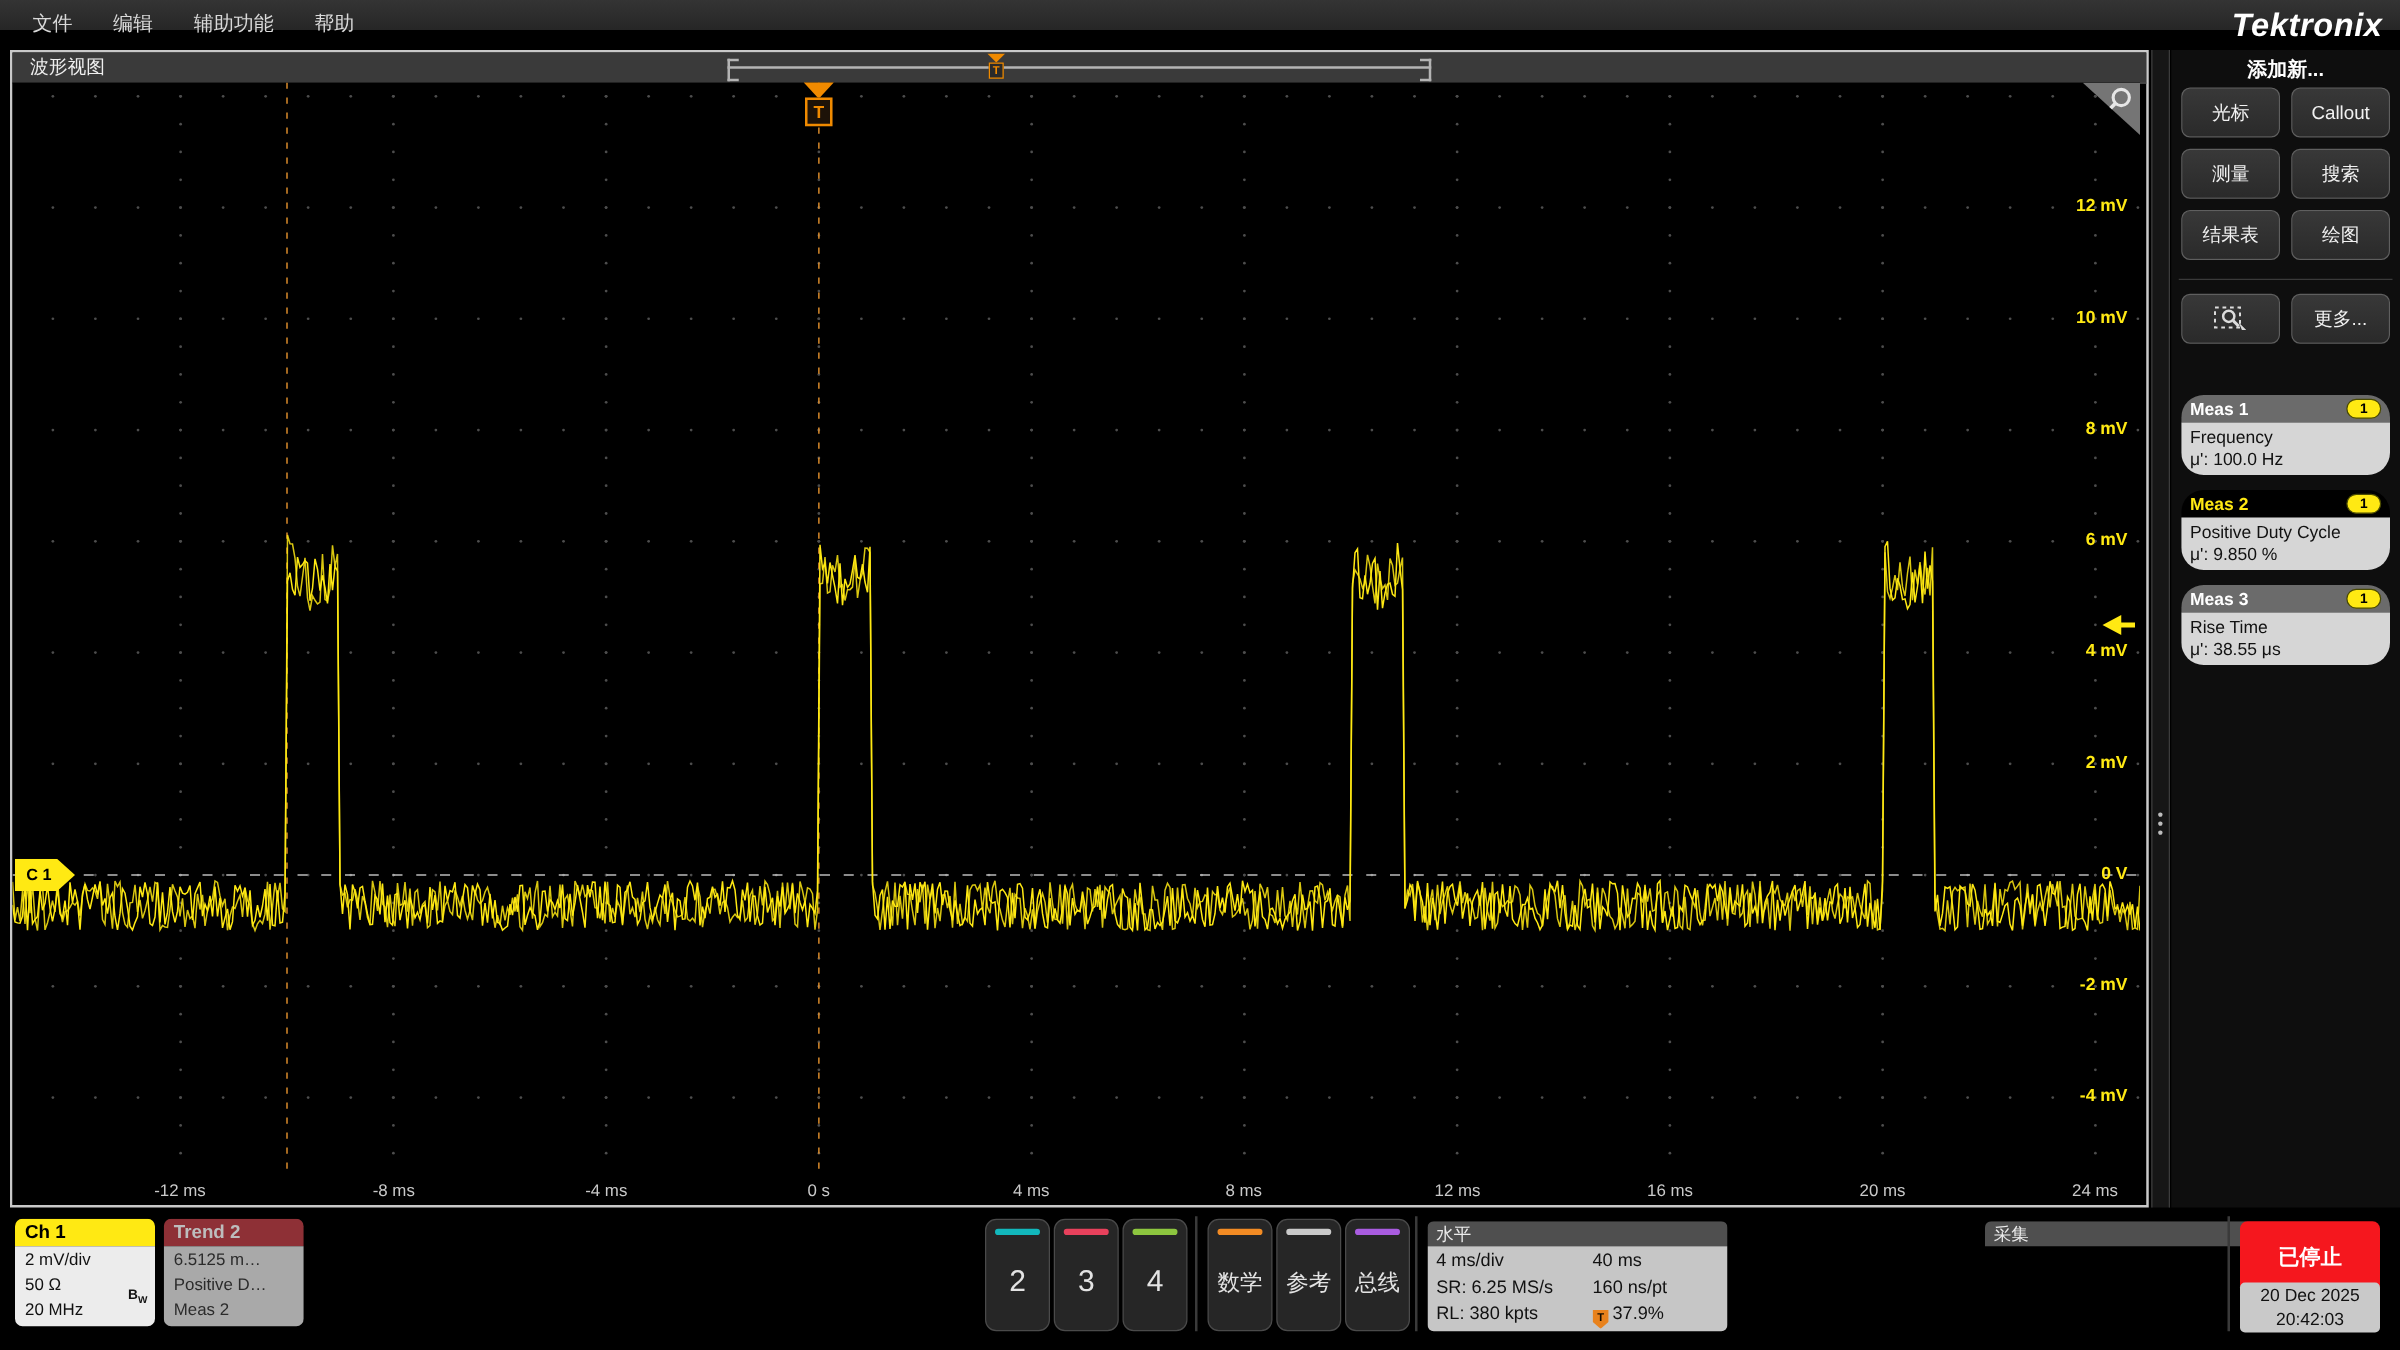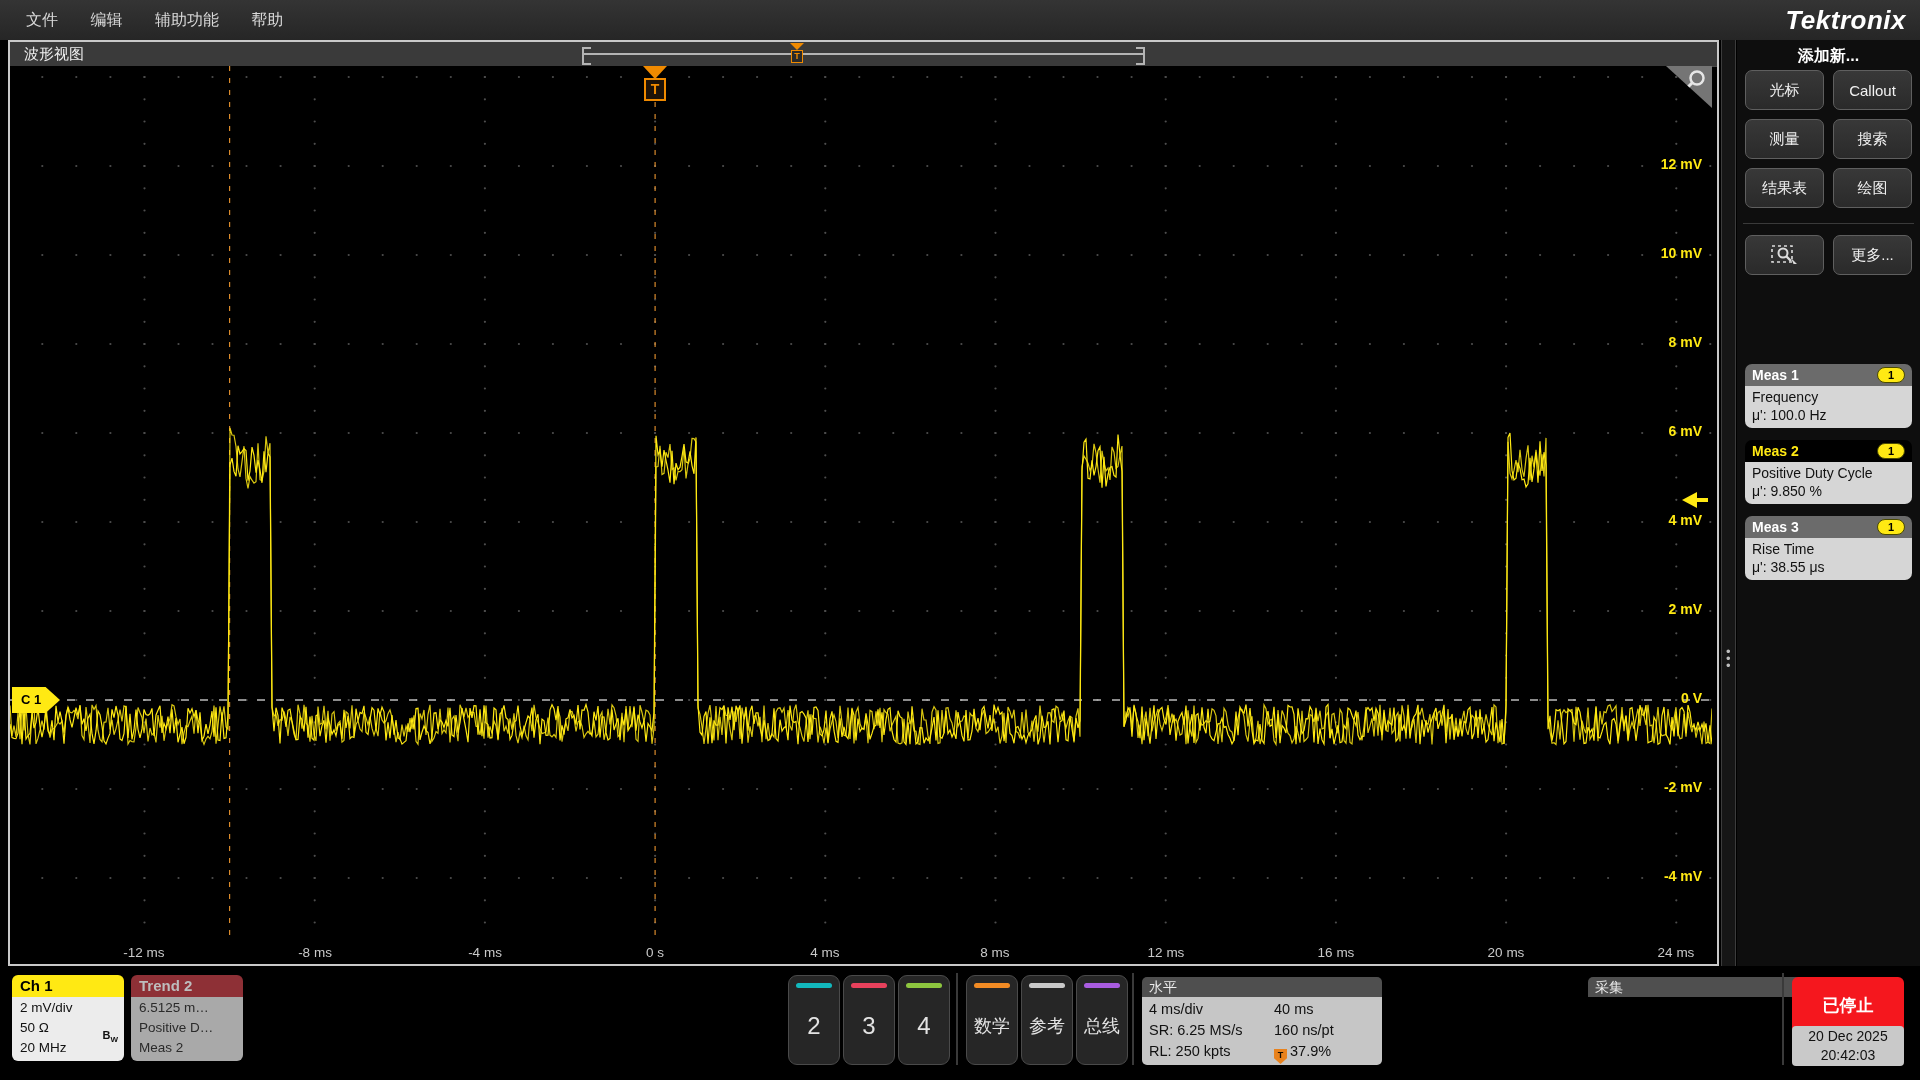--- a/index.html
+++ b/index.html
@@ -1,21 +1,21 @@
 <!DOCTYPE html>
 <html><head>
 <meta charset="utf-8">
 <style>
   html,body{margin:0;padding:0;background:#000;}
   .stage{position:relative;width:1920px;height:1080px;background:#000;overflow:hidden;
          font-family:"Liberation Sans",sans-serif;-webkit-font-smoothing:antialiased;}
   .abs{position:absolute;}
 
   
-  .menubar{left:0;top:0;width:1920px;height:40px;background:linear-gradient(#343434,#262626);}
+  .menubar{left:0;top:0;width:1920px;height:24px;background:linear-gradient(#343434,#262626);}
   .menu-item{display:inline-block;color:#d9d9d9;font-size:16px;line-height:40px;margin-left:28px;cursor:default;}
   .menu-item:first-child{margin-left:26px;}
   .logo{right:14px;top:5px;color:#fff;font-size:26px;font-weight:bold;letter-spacing:.5px;font-style:italic;}
 
   
   .wave-window{left:8px;top:40px;width:1711px;height:926px;background:#000;
                border:2px solid #c9c9c9;box-sizing:border-box;}
   .tabrow{left:0;top:0;width:1707px;height:24px;background:#3a3a3a;border-bottom:1px solid #4a4a4a;}
   .tab-label{left:14px;top:0;color:#efefef;font-size:15px;line-height:24px;}
 
@@ -56,21 +56,21 @@
   .right-strip{left:1721px;top:40px;width:13px;height:926px;background:#161616;border-left:1px solid #3c3c3c;border-right:1px solid #3c3c3c;}
   .grip{left:4px;width:5px;color:#bdbdbd;font-size:13px;line-height:7px;letter-spacing:0;}
 
   
   .sidebar{left:1737px;top:40px;width:183px;height:926px;background:#0e0e0e;}
   .sb-title{width:100%;text-align:center;top:6px;color:#fff;font-size:16px;font-weight:bold;}
   .sb-grid{left:8px;top:30px;width:167px;display:grid;grid-template-columns:1fr 1fr;gap:9px;}
   .sb-btn{height:38px;background:linear-gradient(#383838,#2a2a2a);border:1px solid #5f5f5f;border-radius:7px;
           color:#f2f2f2;font-size:15px;display:flex;align-items:center;justify-content:center;cursor:pointer;}
   .sb-divider{left:6px;width:171px;height:1px;background:#3a3a3a;}
-  .meas-card{left:8px;width:167px;border-radius:7px;overflow:hidden;margin-top:48px;}
+  .meas-card{left:8px;width:167px;border-radius:18px;overflow:hidden;}
   .meas-head{height:22px;background:#6b6b6b;color:#fff;font-size:14px;font-weight:bold;
              display:flex;align-items:center;justify-content:space-between;padding:0 7px;}
   .meas-head.sel{background:#000;color:#ffe913;}
   .meas-pill{width:26px;height:14px;background:#ffe913;border:1px solid #4a4a00;border-radius:8px;
              color:#000;font-size:11px;font-weight:bold;text-align:center;line-height:14px;}
   .meas-body{background:#d6d6d6;color:#111;font-size:14px;padding:2px 7px 4px;line-height:18px;}
 
   
   .badge{border-radius:6px;overflow:hidden;}
   .badge-head{height:22px;font-size:15px;font-weight:bold;padding:0 8px;line-height:22px;}
@@ -1188,21 +1188,21 @@
     <div class="panel-body" style="height:66px;">
       <div class="hrow">
           <span class="c1">4 ms/div</span>
         <span>40 ms</span>
         </div>
       <div class="hrow">
           <span class="c1">SR: 6.25 MS/s</span>
         <span>160 ns/pt</span>
         </div>
       <div class="hrow">
-          <span class="c1">RL: 250 kpts</span>
+          <span class="c1">RL: 380 kpts</span>
         <span><span class="tflag">T</span><span>37.9%</span></span>
         </div>
     </div>
   </div>
 
 
   <div class="abs panel" style="left:1588px;top:977px;width:213px;height:88px;">
     <div class="panel-head">采集</div>
   </div>
 

